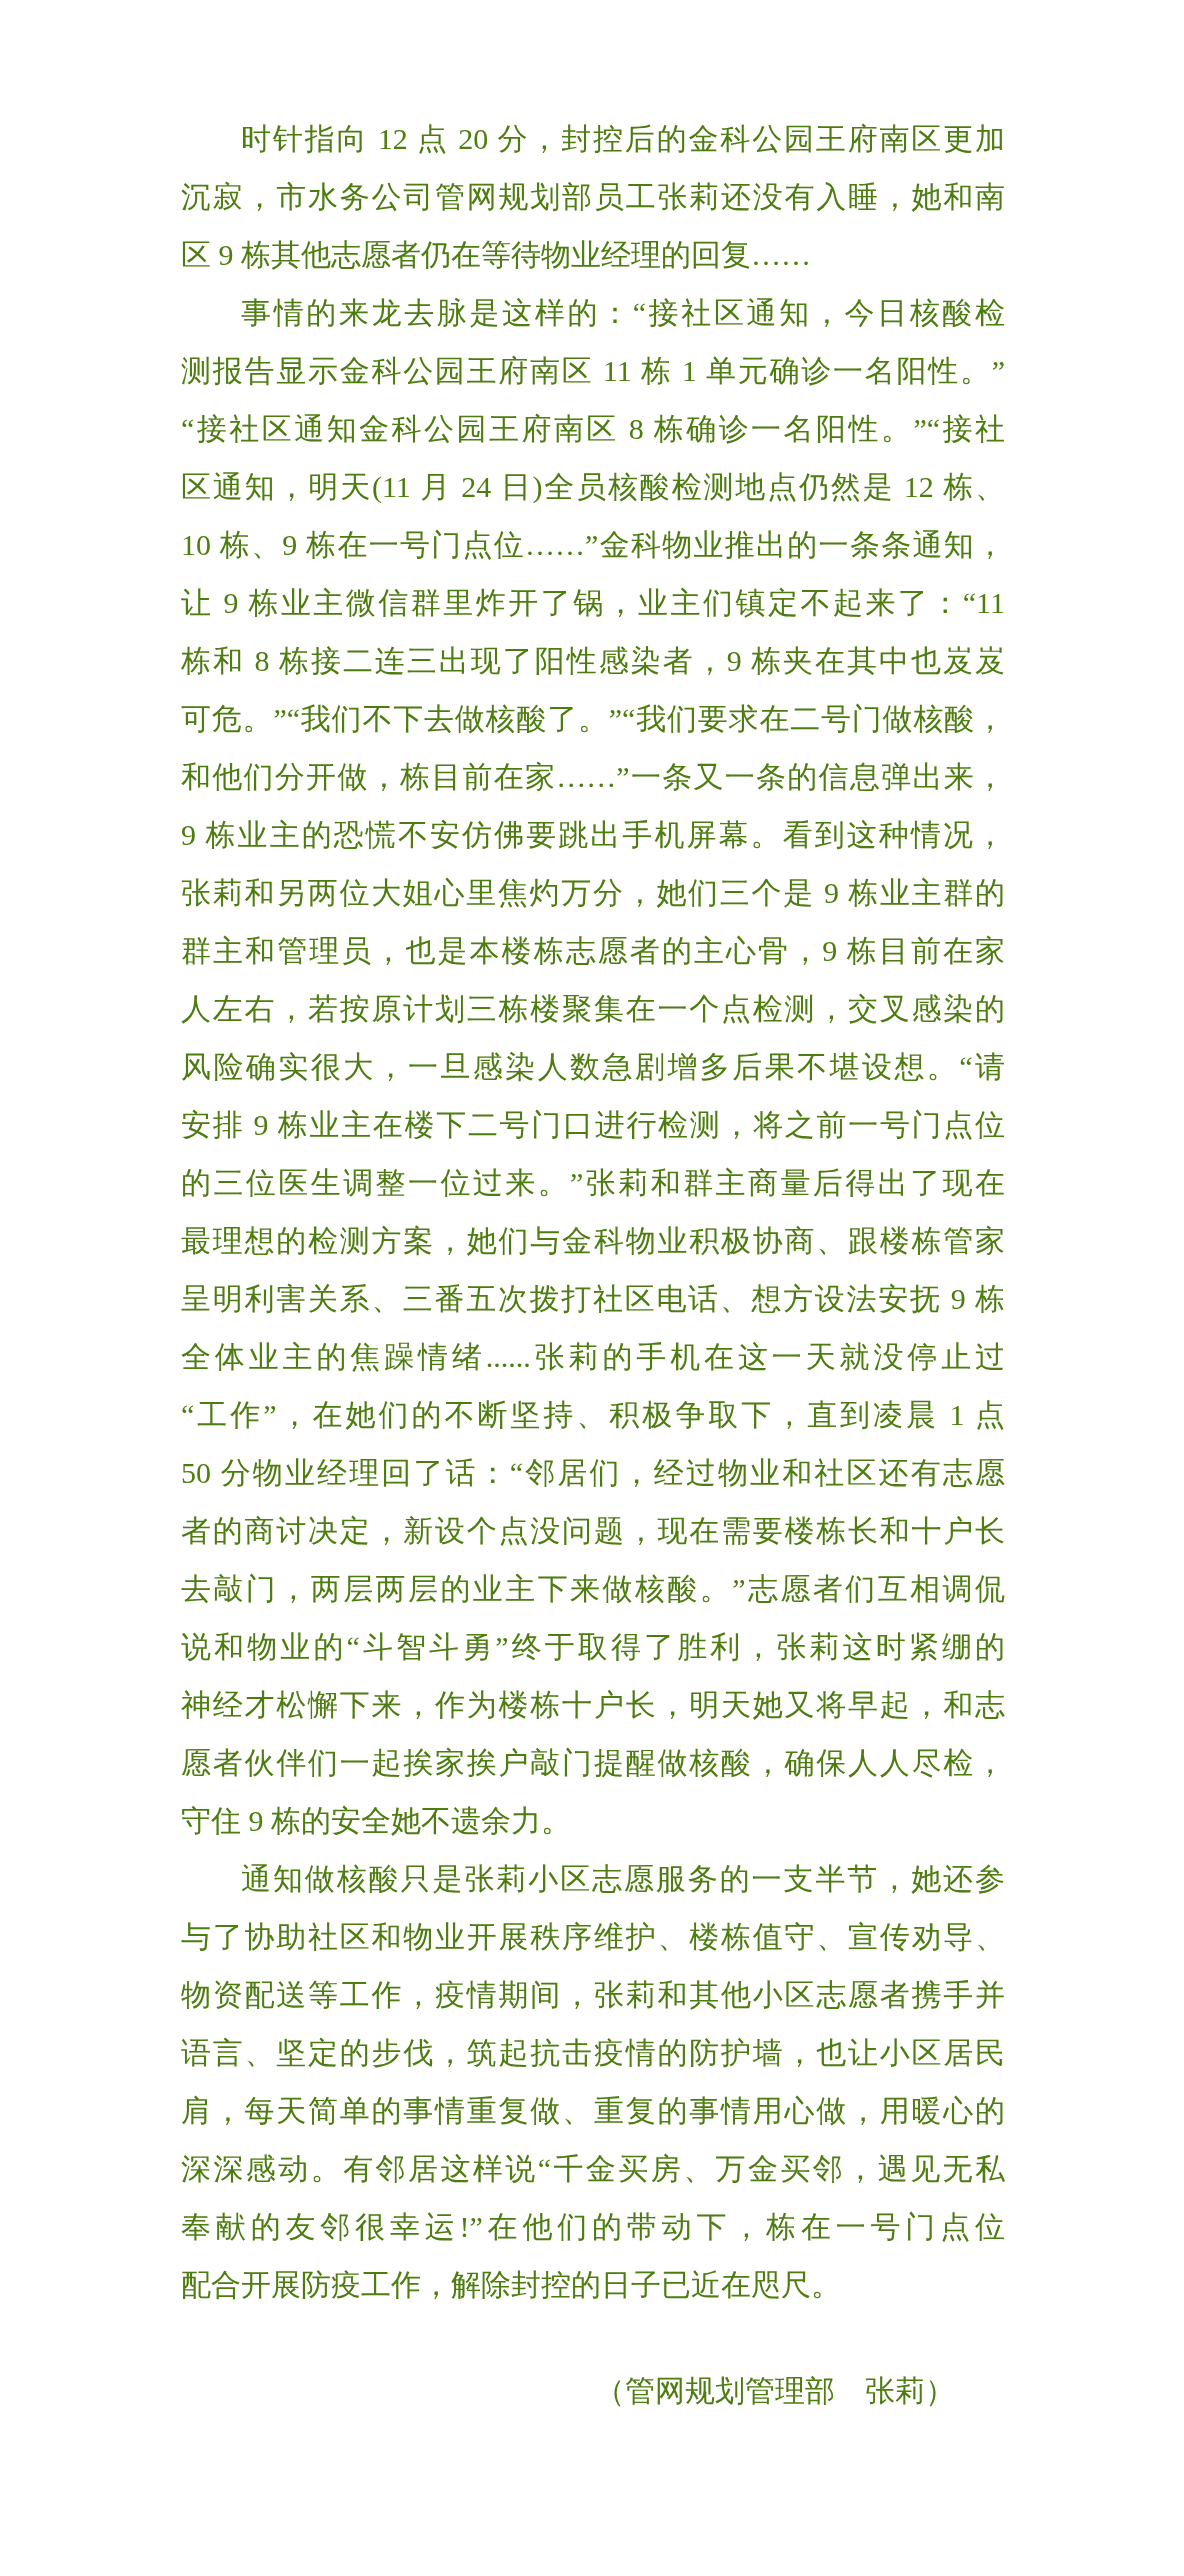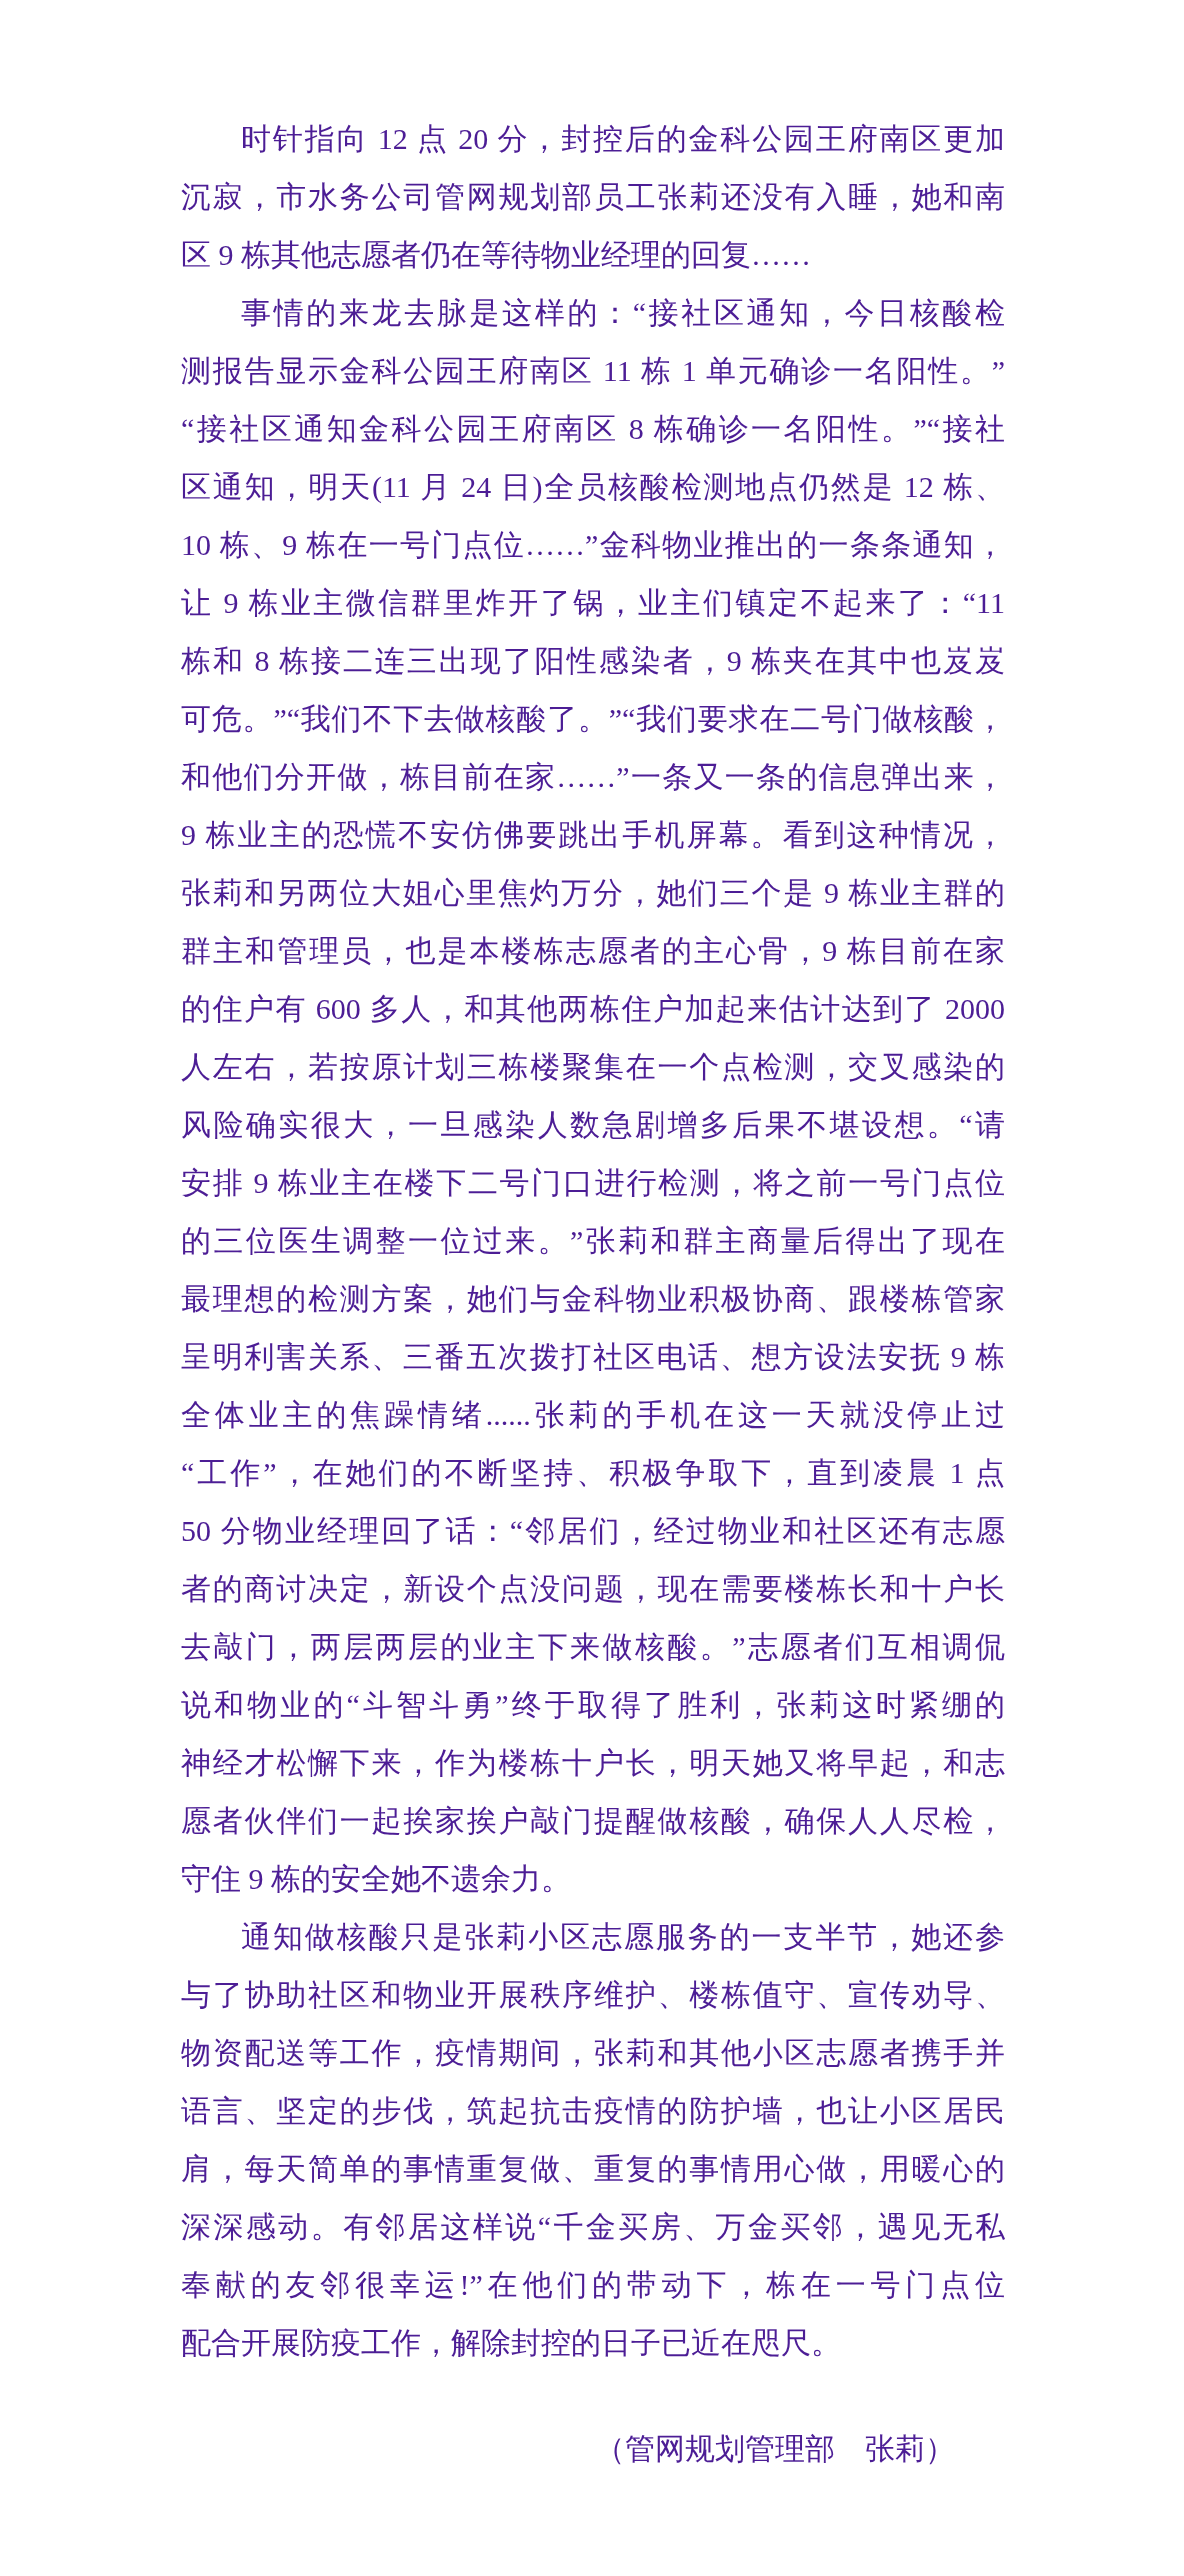--- a/index.html
+++ b/index.html
@@ -7,21 +7,21 @@
     padding: 0;
     background: #ffffff;
   }
   .page {
     position: relative;
     width: 1184px;
     height: 2576px;
     background: #ffffff;
     overflow: hidden;
     font-family: "Liberation Serif", "DejaVu Serif", serif;
-    color: #4c1d95;
+    color: #4d7c0f;
   }
   .text-block {
     position: absolute;
     top: 110px;
     left: 181px;
     width: 824px;
     font-size: 30px;
     line-height: 58px;
   }
   .paragraph {
@@ -64,21 +64,20 @@
           <div class="line">“接社区通知金科公园王府南区 8 栋确诊一名阳性。”“接社</div>
           <div class="line">区通知，明天(11 月 24 日)全员核酸检测地点仍然是 12 栋、</div>
           <div class="line">10 栋、9 栋在一号门点位……”金科物业推出的一条条通知，</div>
           <div class="line">让 9 栋业主微信群里炸开了锅，业主们镇定不起来了：“11</div>
           <div class="line">栋和 8 栋接二连三出现了阳性感染者，9 栋夹在其中也岌岌</div>
           <div class="line">可危。”“我们不下去做核酸了。”“我们要求在二号门做核酸，</div>
           <div class="line">和他们分开做，栋目前在家……”一条又一条的信息弹出来，</div>
           <div class="line">9 栋业主的恐慌不安仿佛要跳出手机屏幕。看到这种情况，</div>
           <div class="line">张莉和另两位大姐心里焦灼万分，她们三个是 9 栋业主群的</div>
           <div class="line">群主和管理员，也是本楼栋志愿者的主心骨，9 栋目前在家</div>
-          <div class="line">的住户有 600 多人，和其他两栋住户加起来估计达到了 2000</div>
           <div class="line">人左右，若按原计划三栋楼聚集在一个点检测，交叉感染的</div>
           <div class="line">风险确实很大，一旦感染人数急剧增多后果不堪设想。“请</div>
           <div class="line">安排 9 栋业主在楼下二号门口进行检测，将之前一号门点位</div>
           <div class="line">的三位医生调整一位过来。”张莉和群主商量后得出了现在</div>
           <div class="line">最理想的检测方案，她们与金科物业积极协商、跟楼栋管家</div>
           <div class="line">呈明利害关系、三番五次拨打社区电话、想方设法安抚 9 栋</div>
           <div class="line">全体业主的焦躁情绪......张莉的手机在这一天就没停止过</div>
           <div class="line">“工作”，在她们的不断坚持、积极争取下，直到凌晨 1 点</div>
           <div class="line">50 分物业经理回了话：“邻居们，经过物业和社区还有志愿</div>
           <div class="line">者的商讨决定，新设个点没问题，现在需要楼栋长和十户长</div>

